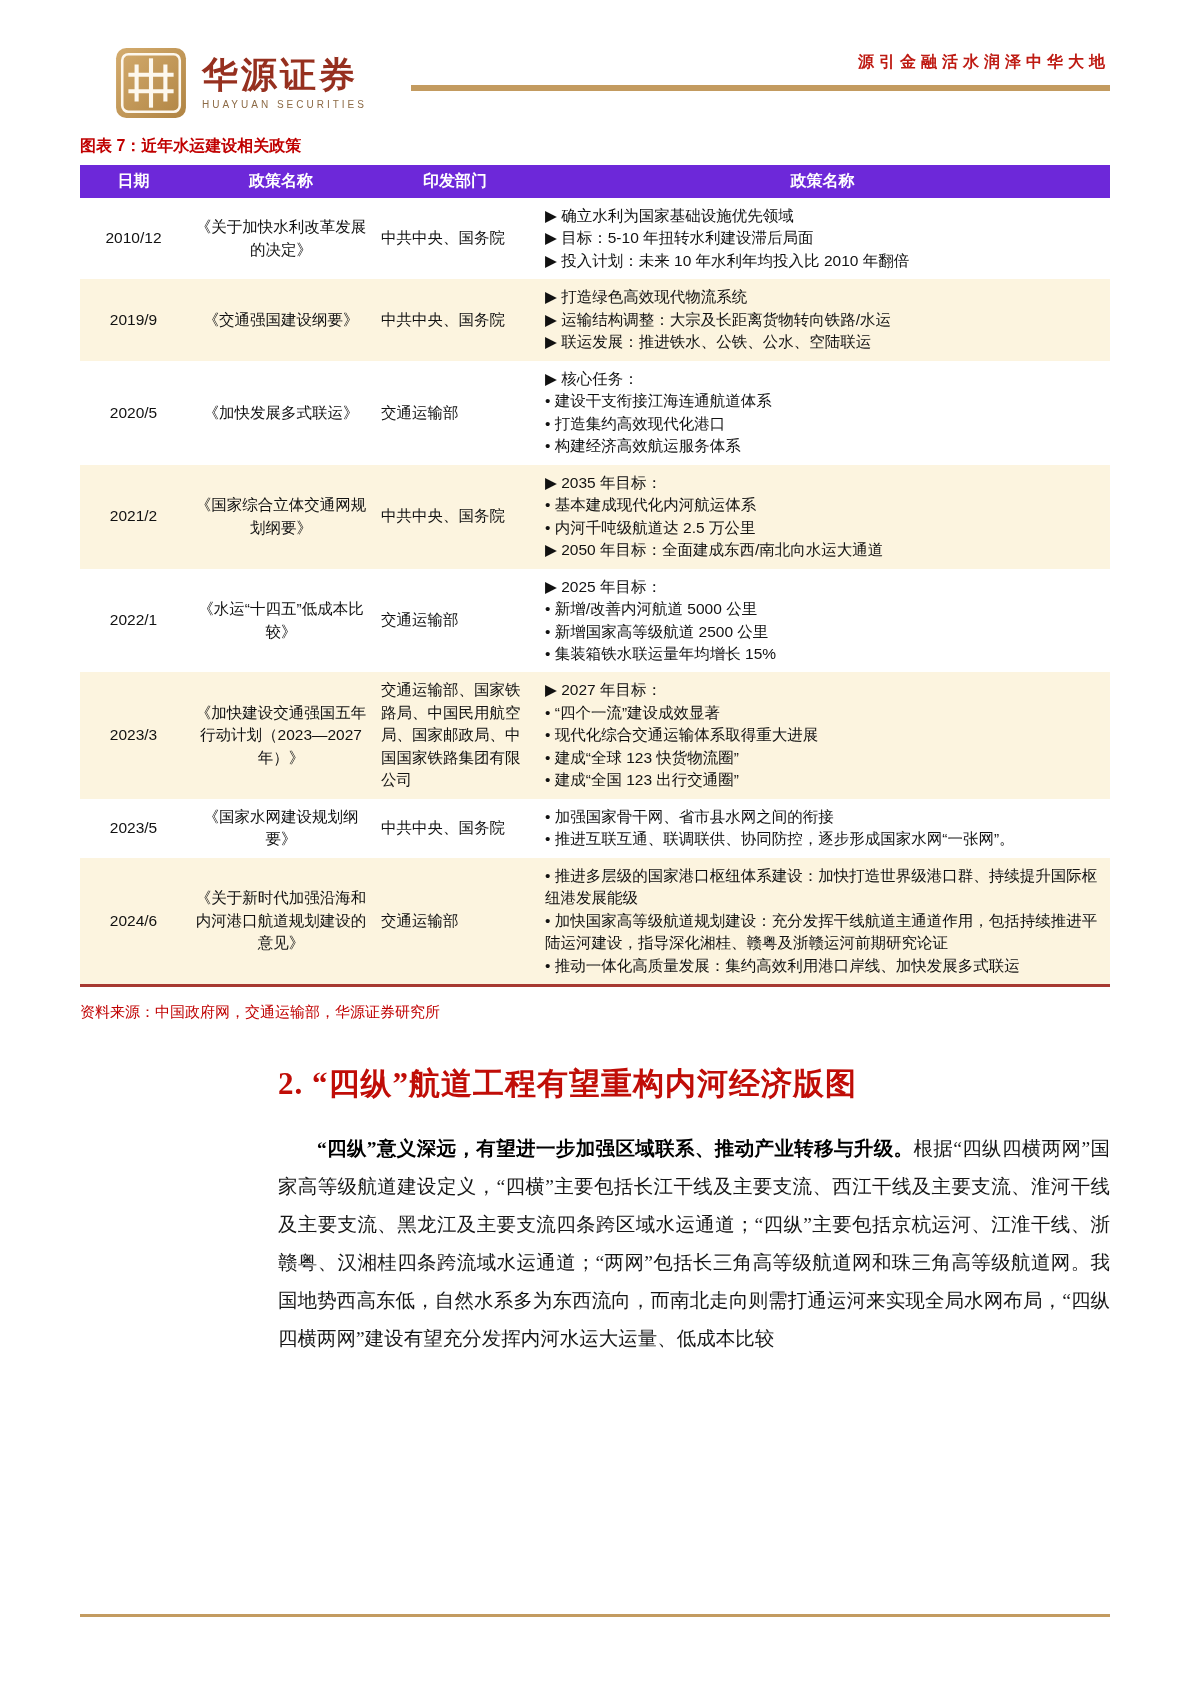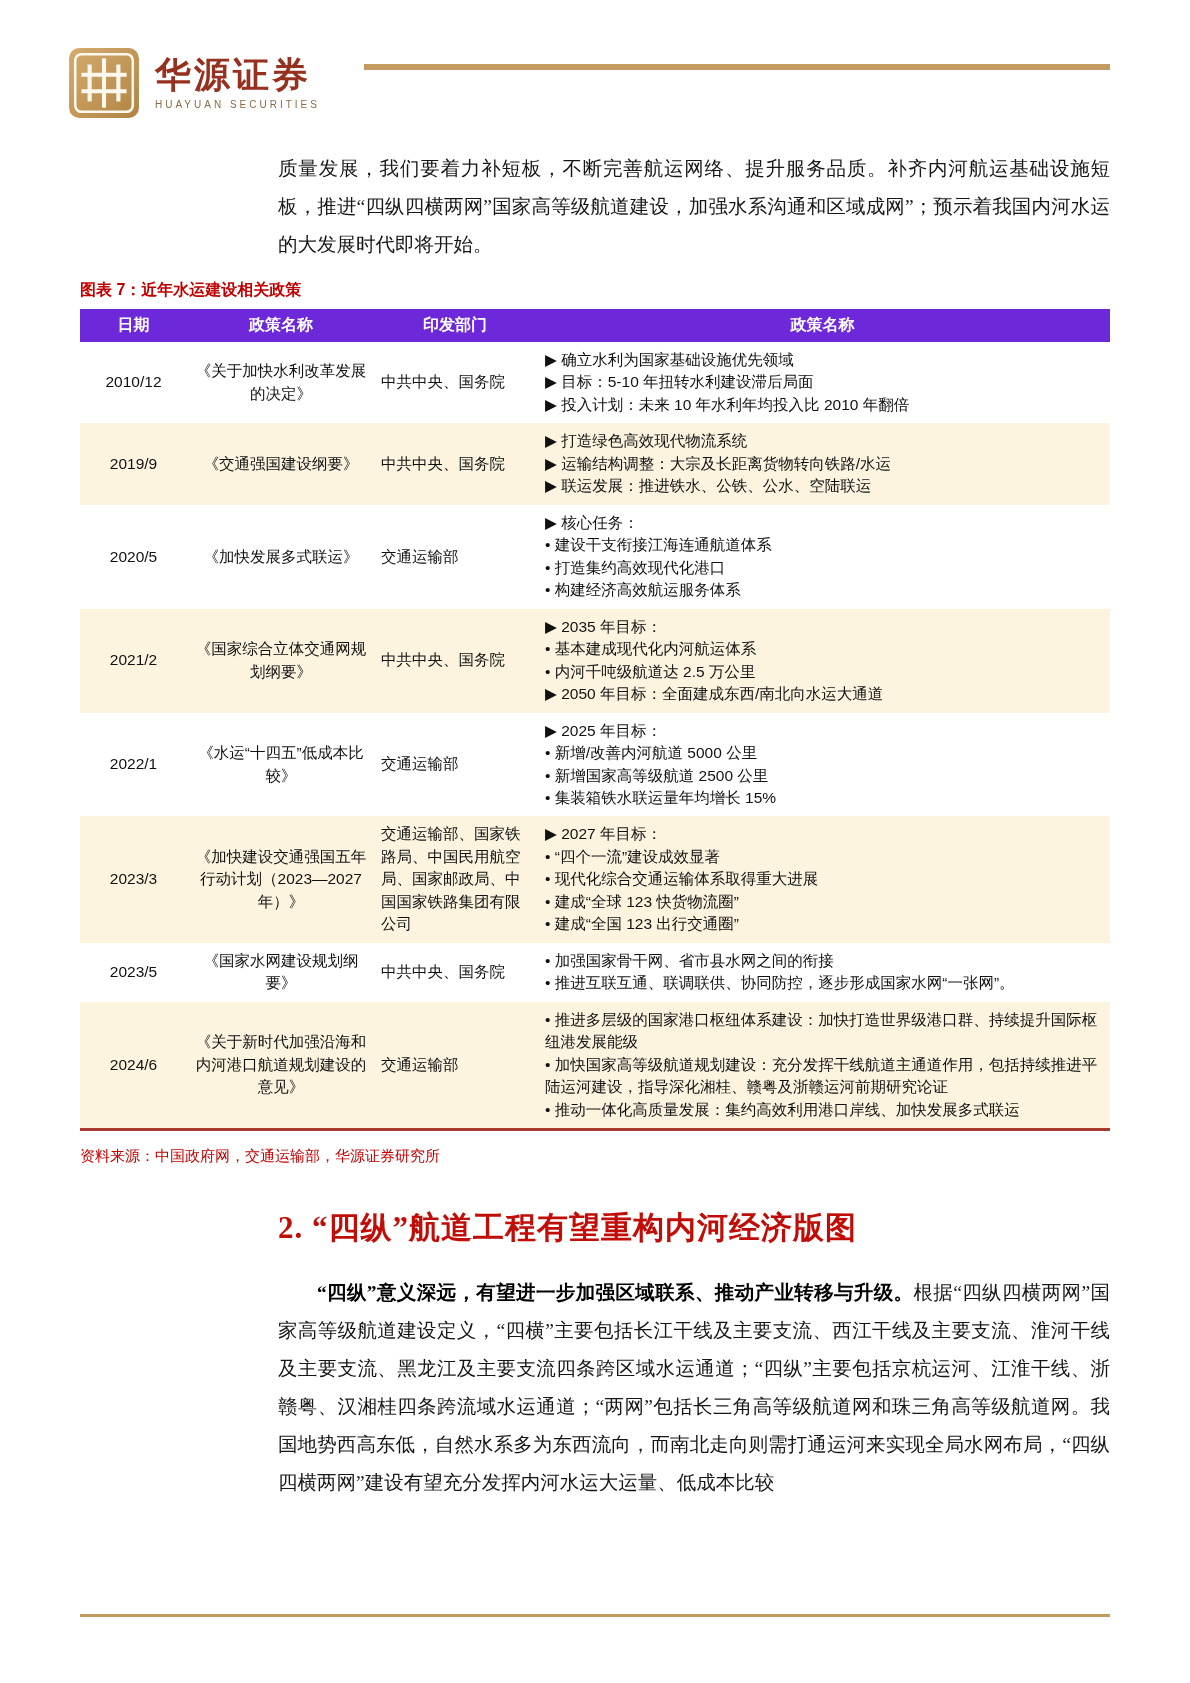--- a/index.html
+++ b/index.html
@@ -4,21 +4,21 @@
 <style>
   * { margin:0; padding:0; box-sizing:border-box; }
   html, body { background:#ffffff; }
   .page {
     width:1190px; height:1683px; margin:0 auto; background:#ffffff;
     position:relative; overflow:hidden; color:#111;
     font-family:"Liberation Serif","DejaVu Serif",serif;
   }
 
   
-  .header { display:flex; align-items:flex-start; padding:46px 80px 0 67px;gap:28px; }
+  .header { display:flex; align-items:flex-start; padding:46px 80px 0 114px;gap:28px; }
   .logo-block { display:flex; align-items:center; gap:14px; flex:0 0 auto; }
   .logo-icon { width:74px; height:74px; display:block; }
   .logo-name { font-size:36px; font-weight:bold; color:#96301F; letter-spacing:3px; line-height:1.1; }
   .logo-sub { font-size:10px; color:#8C6A45; letter-spacing:3px; margin-top:3px; font-family:"Liberation Sans",sans-serif; }
   .header-right { flex:1 1 auto; margin-left:16px; padding-top:6px; }
   .tagline { text-align:right; color:#BE1A12; font-size:16px; letter-spacing:5px; font-weight:bold; }
   .gold-line { height:6px; background:#C39B60; margin-top:12px; }
 
   
   .main { padding:0 80px; }
@@ -96,27 +96,27 @@
           <line x1="16" y1="28" x2="56" y2="28"></line>
           <line x1="16" y1="44" x2="56" y2="44"></line>
         </g>
       </svg>
       <div class="logo-text">
         <div class="logo-name">华源证券</div>
         <div class="logo-sub">HUAYUAN SECURITIES</div>
       </div>
     </div>
     <div class="header-right">
+      <div class="tagline">源引金融活水润泽中华大地</div>
       <div class="gold-line"></div>
     </div>
   </header>
 
   <main class="main">
 
-    <p class="intro">质量发展，我们要着力补短板，不断完善航运网络、提升服务品质。补齐内河航运基础设施短板，推进“四纵四横两网”国家高等级航道建设，加强水系沟通和区域成网”；预示着我国内河水运的大发展时代即将开始。</p>
 
     <div class="figure-title">图表 7：近年水运建设相关政策</div>
 
     <table class="policy-table">
       <colgroup>
         <col style="width:107px">
           <col style="width:188px">
           <col style="width:160px">
           <col>
       </colgroup>

